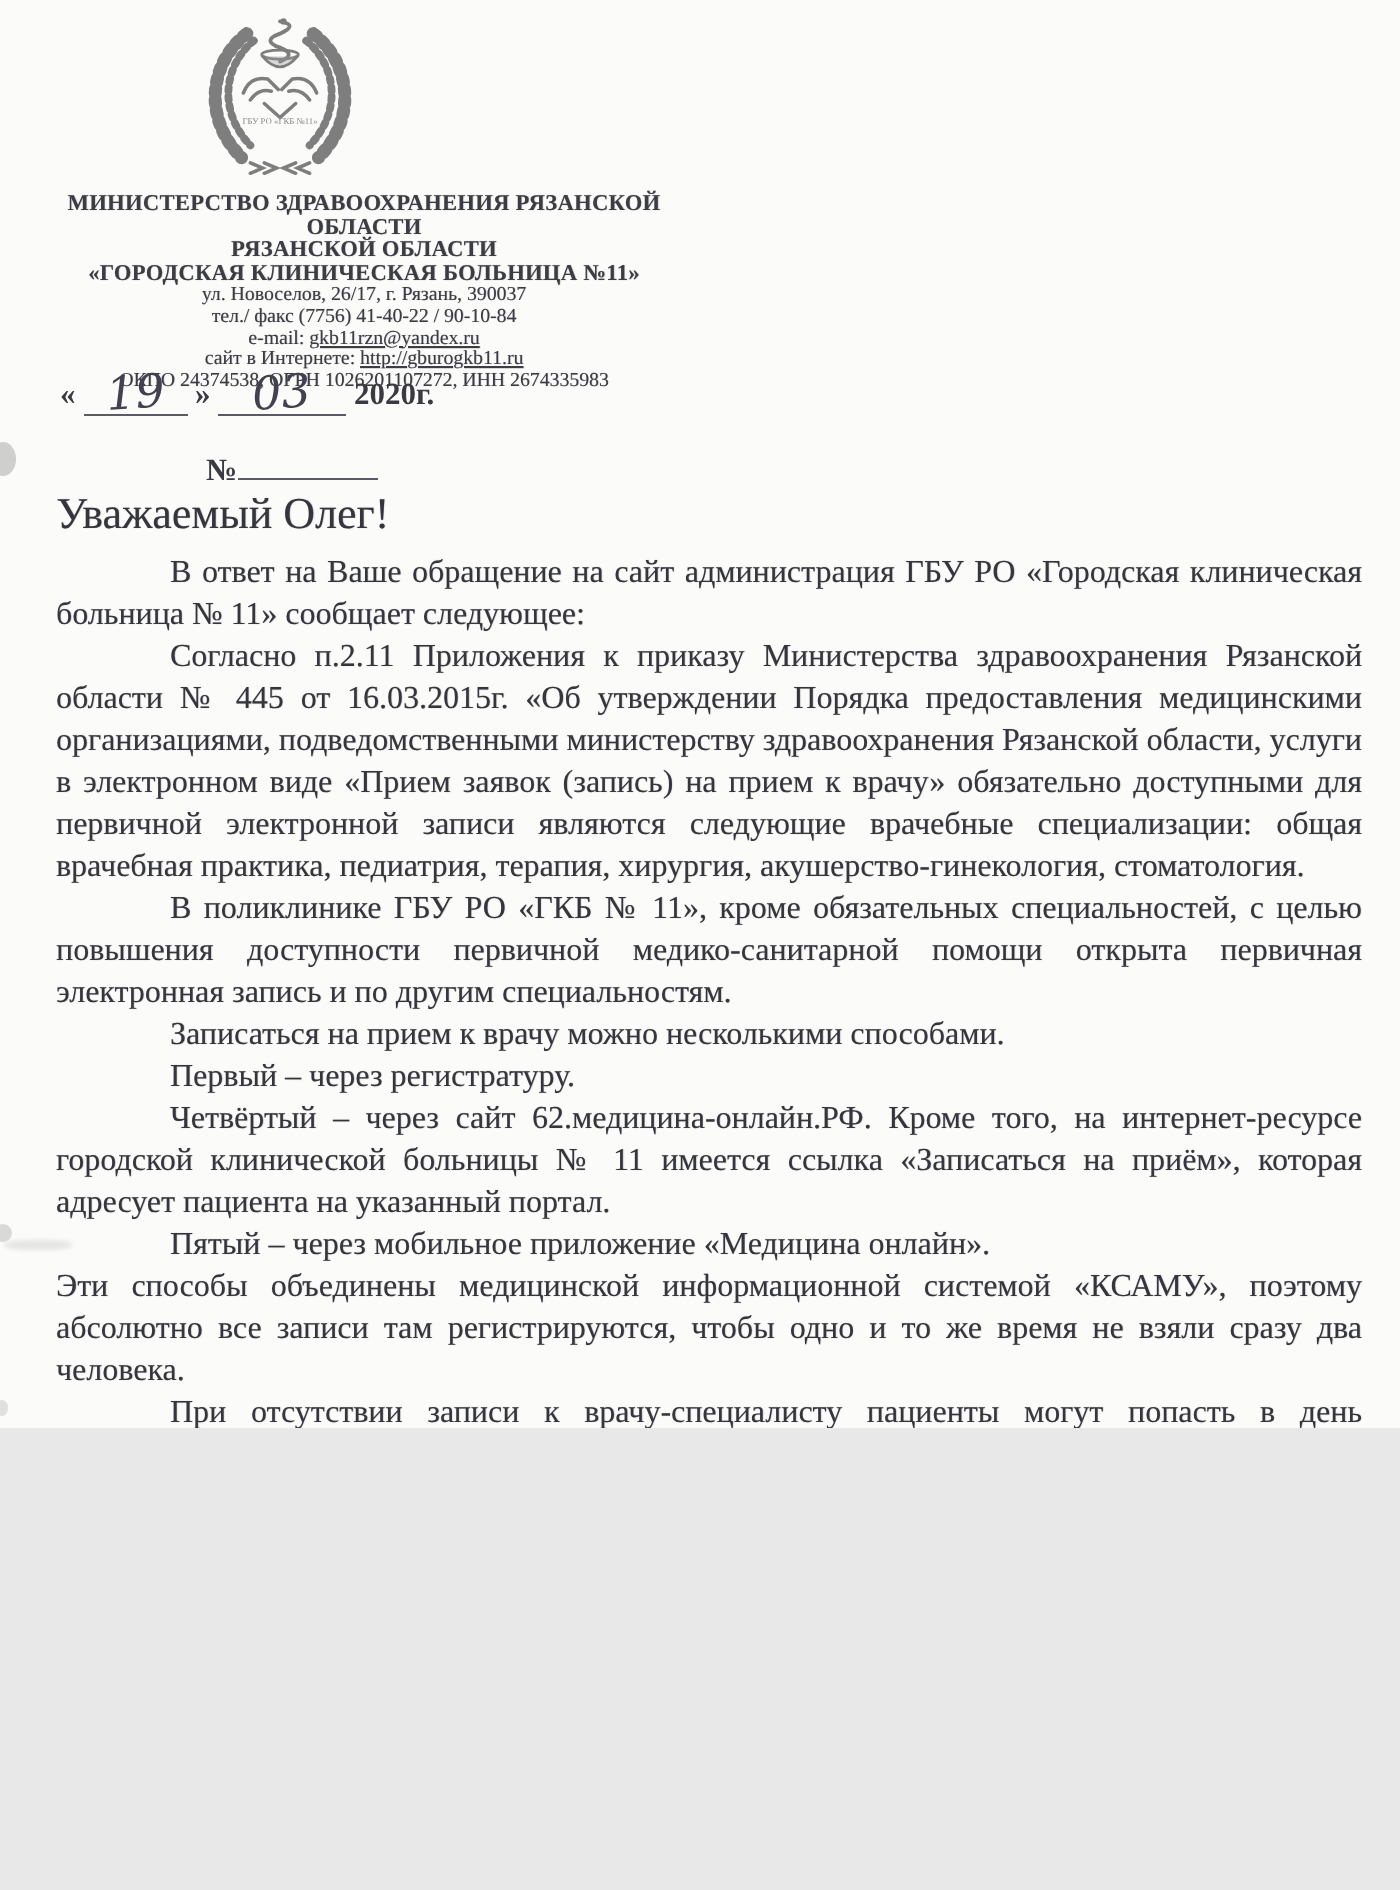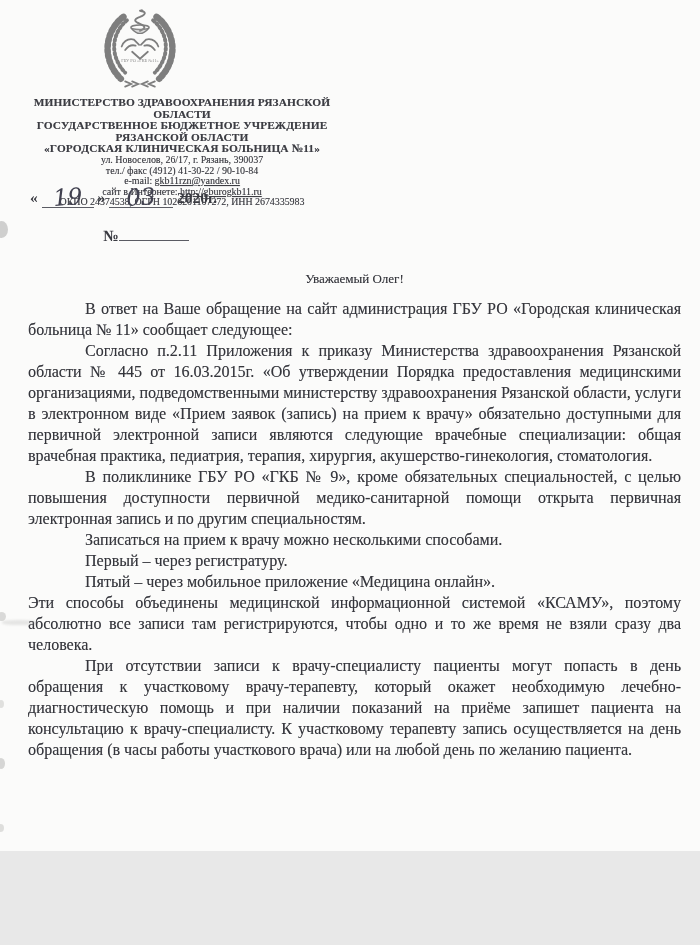--- a/index.html
+++ b/index.html
@@ -1,18 +1,18 @@
 <!DOCTYPE html>
 <html><head>
 <meta charset="utf-8">
 <style>
   * { margin:0; padding:0; box-sizing:border-box; }
   html,body { background:#e8e8e8; }
   .page {
-    position:relative; width:700px; height:851px; margin:0 auto;
+    position:relative; width:700px; height:714px; margin:0 auto;
     background:#fbfbfa;
     font-family:"Liberation Serif", serif;
     color:#35363c;
     overflow:hidden;
   }
   
   .letterhead { position:absolute; left:12px; top:6px; width:340px; text-align:center; }
   .emblem { display:block; margin:0 0 3px 80px; width:96px; height:88px; }
   .lh-big   { font-weight:bold; font-size:11.3px; line-height:11.6px; letter-spacing:.15px; color:#3c3d43;
               text-shadow:.2px .2px .5px rgba(70,70,78,.5); }
@@ -26,21 +26,21 @@
   .blank-month { width:64px; }
   .blank-num   { width:70px; }
   .hand { font-family:"DejaVu Serif", serif; font-style:italic; font-weight:400;
           font-size:23px; line-height:10px; color:#41414f;
           display:inline-block; transform:rotate(-4deg) translateY(2px); }
   .num-row { position:absolute; left:103px; top:227px; font-weight:bold; font-size:15.5px; color:#3a3b42; }
   
   .body-block { position:absolute; left:28px; top:246px; width:653px;
                 font-size:16px; line-height:21px; text-align:justify;
                 text-shadow:.2px .2px .5px rgba(62,63,70,.45); }
-  .salutation { text-align:center; font-size:13px; margin-bottom:9px;margin-top:22px; }
+  .salutation { font-size:22px; margin-bottom:9px; }
   .body-block p { text-indent:57px; }
   .body-block p.noindent { text-indent:0; }
   
   .smudge { position:absolute; background:#9a9a98; border-radius:50%; }
   .sm1 { left:-5px; top:221px; width:13px; height:17px; opacity:.45; }
   .sm2 { left:2px;  top:620px; width:34px; height:5px; opacity:.22; border-radius:40%; filter:blur(1px); }
   .sm3 { left:-3px; top:612px; width:9px;  height:9px;  opacity:.35; }
   .sm4 { left:-3px; top:758px; width:8px;  height:11px; opacity:.38; }
   .sm5 { left:-3px; top:824px; width:7px;  height:8px;  opacity:.3; }
   .sm6 { left:-2px; top:700px; width:6px;  height:8px;  opacity:.28; }
@@ -76,25 +76,24 @@
         <path d="M34 46 q4 -10 14 -8 l6 6"></path>
         <path d="M38 50 q5 -7 12 -5"></path>
         <path d="M76 46 q-4 -10 -14 -8 l-6 6"></path>
         <path d="M72 50 q-5 -7 -12 -5"></path>
         <path d="M46 52 l9 8 l9 -8"></path>
       </g>
       <text x="55" y="64" text-anchor="middle" font-size="5" fill="#8a8a8a">ГБУ РО «ГКБ №11»</text>
     </svg>
 
     <div class="lh-big">МИНИСТЕРСТВО ЗДРАВООХРАНЕНИЯ РЯЗАНСКОЙ ОБЛАСТИ</div>
-    <div class="lh-big">ГОСУДАРСТВЕННОЕ  БЮДЖЕТНОЕ  УЧРЕЖДЕНИЕ</div>
     <div class="lh-big">РЯЗАНСКОЙ ОБЛАСТИ</div>
     <div class="lh-big">«ГОРОДСКАЯ КЛИНИЧЕСКАЯ БОЛЬНИЦА №11»</div>
     <div class="lh-small">ул. Новоселов, 26/17, г. Рязань, 390037</div>
-    <div class="lh-small">тел./ факс (4912) 41-30-22 / 90-10-84</div>
+    <div class="lh-small">тел./ факс (7756) 41-40-22 / 90-10-84</div>
     <div class="lh-small"><span>e-mail: </span><span class="u">gkb11rzn@yandex.ru</span></div>
     <div class="lh-small"><span>сайт в Интернете: </span><span class="u">http://gburogkb11.ru</span></div>
     <div class="lh-small">ОКПО 24374538, ОГРН 1026201107272, ИНН 2674335983</div>
   </div>
 
   <div class="date-row">
     <span>«</span>
     <span class="blank blank-day"><span class="hand">19</span></span>
     <span>»</span>
     <span class="blank blank-month"><span class="hand">03</span></span>
@@ -102,23 +101,24 @@
   </div>
 
   <div class="num-row">
     <span>№</span><span class="blank blank-num"></span>
   </div>
 
   <div class="body-block">
     <div class="salutation">Уважаемый Олег!</div>
     <p>В ответ на Ваше обращение на сайт администрация ГБУ РО «Городская клиническая больница № 11» сообщает следующее:</p>
     <p>Согласно п.2.11 Приложения к приказу Министерства здравоохранения Рязанской области № 445 от 16.03.2015г. «Об утверждении Порядка предоставления медицинскими организациями, подведомственными министерству здравоохранения Рязанской области, услуги в электронном виде «Прием заявок (запись) на прием к врачу» обязательно доступными  для первичной электронной записи являются следующие врачебные специализации: общая врачебная практика, педиатрия, терапия, хирургия, акушерство-гинекология, стоматология.</p>
-    <p>В поликлинике ГБУ РО «ГКБ № 9», кроме обязательных специальностей, с целью повышения доступности первичной медико-санитарной помощи открыта первичная электронная запись и по другим специальностям.</p>
+    <p>В поликлинике ГБУ РО «ГКБ № 11», кроме обязательных специальностей, с целью повышения доступности первичной медико-санитарной помощи открыта первичная электронная запись и по другим специальностям.</p>
     <p>Записаться на прием к врачу можно несколькими способами.</p>
     <p>Первый – через регистратуру.</p>
+    <p>Четвёртый – через сайт 62.медицина-онлайн.РФ. Кроме того, на интернет-ресурсе городской клинической больницы № 11 имеется ссылка «Записаться на приём», которая адресует пациента на указанный портал.</p>
     <p>Пятый – через мобильное приложение «Медицина онлайн».</p>
     <p class="noindent">Эти способы объединены медицинской информационной системой «КСАМУ», поэтому абсолютно все записи там регистрируются, чтобы одно и то же время не взяли сразу два человека.</p>
     <p>При отсутствии записи к врачу-специалисту пациенты могут попасть в день обращения к участковому врачу-терапевту, который окажет необходимую лечебно-диагностическую помощь и при наличии показаний на приёме запишет пациента на консультацию к врачу-специалисту. К участковому терапевту запись осуществляется на день обращения (в часы работы участкового врача) или на любой день по желанию пациента.</p>
   </div>
 
   <div class="smudge sm1"></div>
   <div class="smudge sm2"></div>
   <div class="smudge sm3"></div>
   <div class="smudge sm4"></div>
   <div class="smudge sm5"></div>

